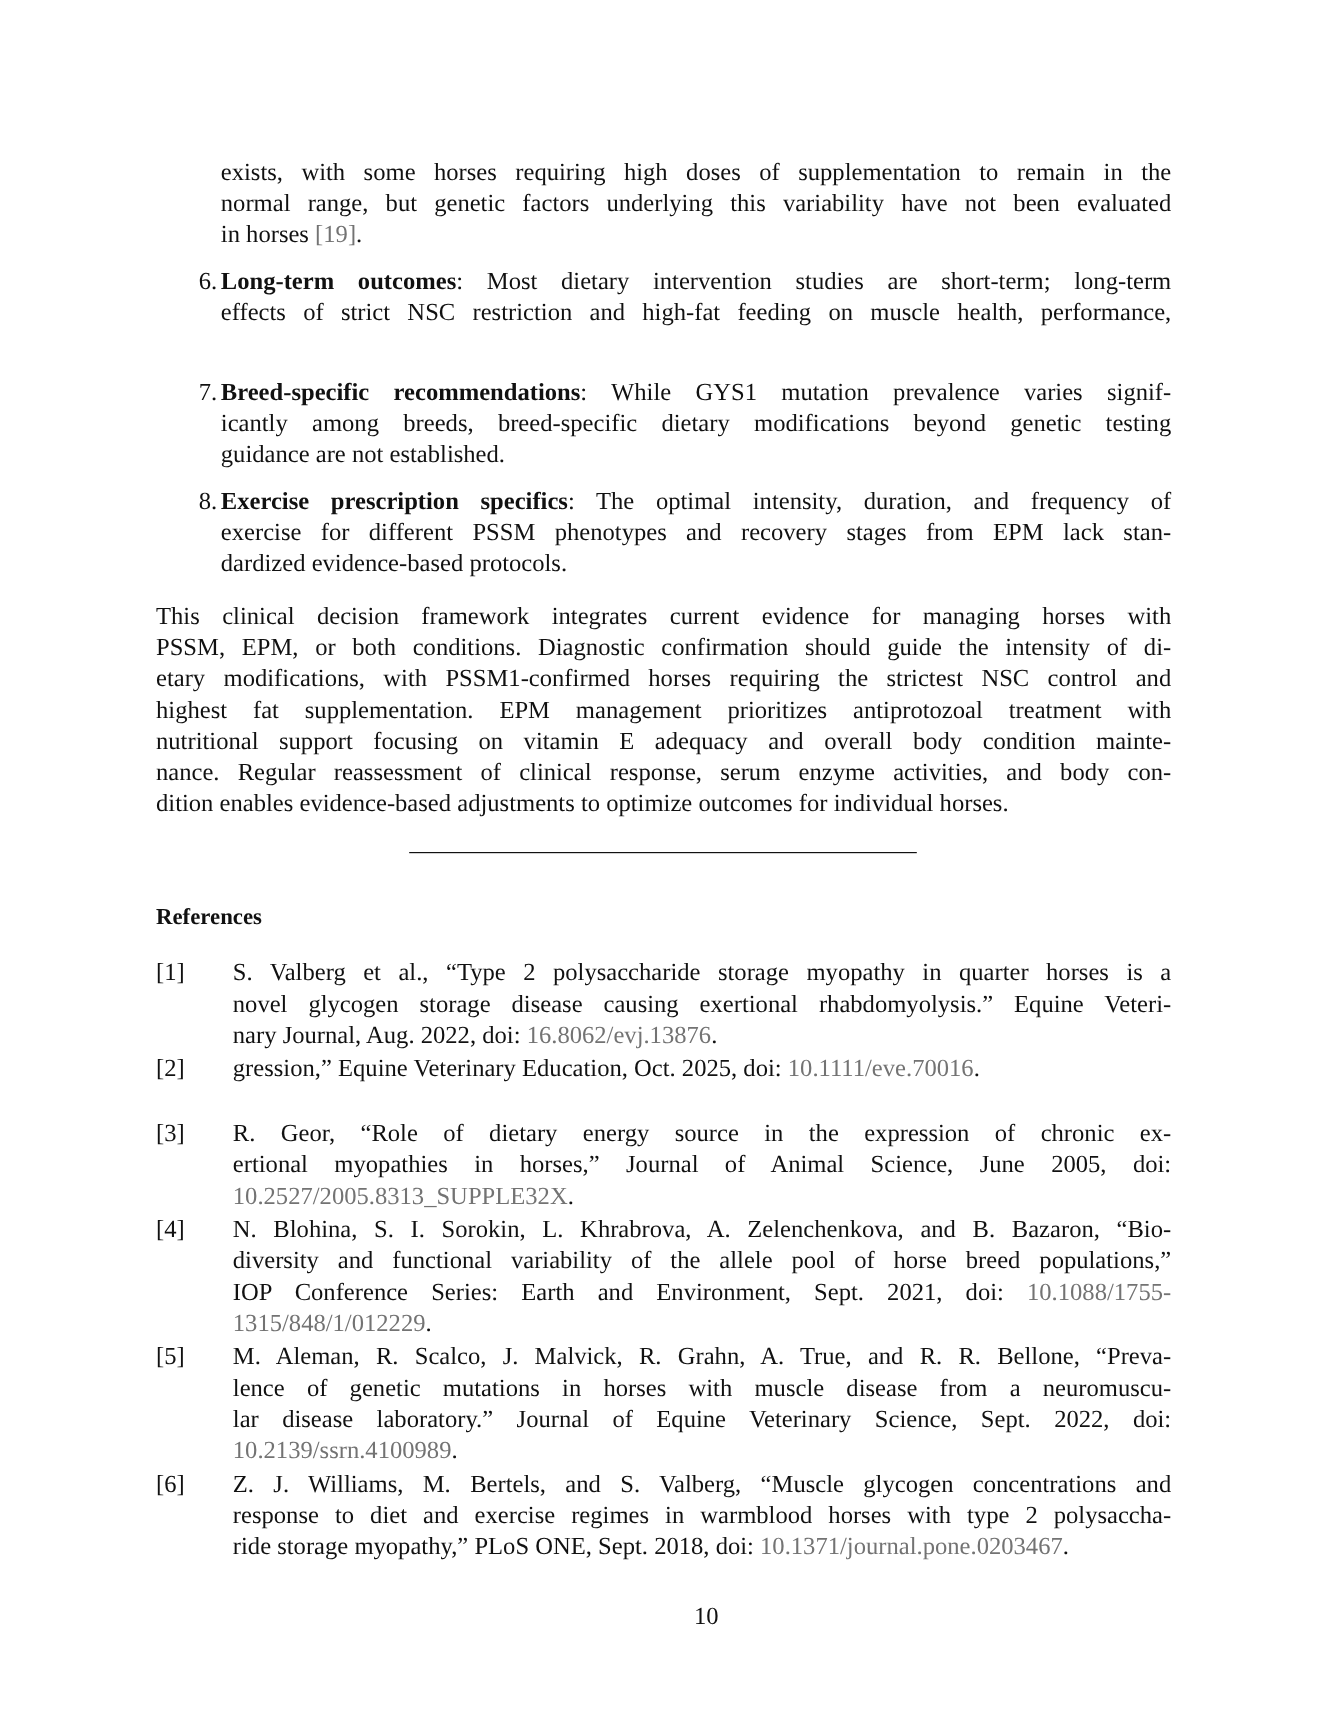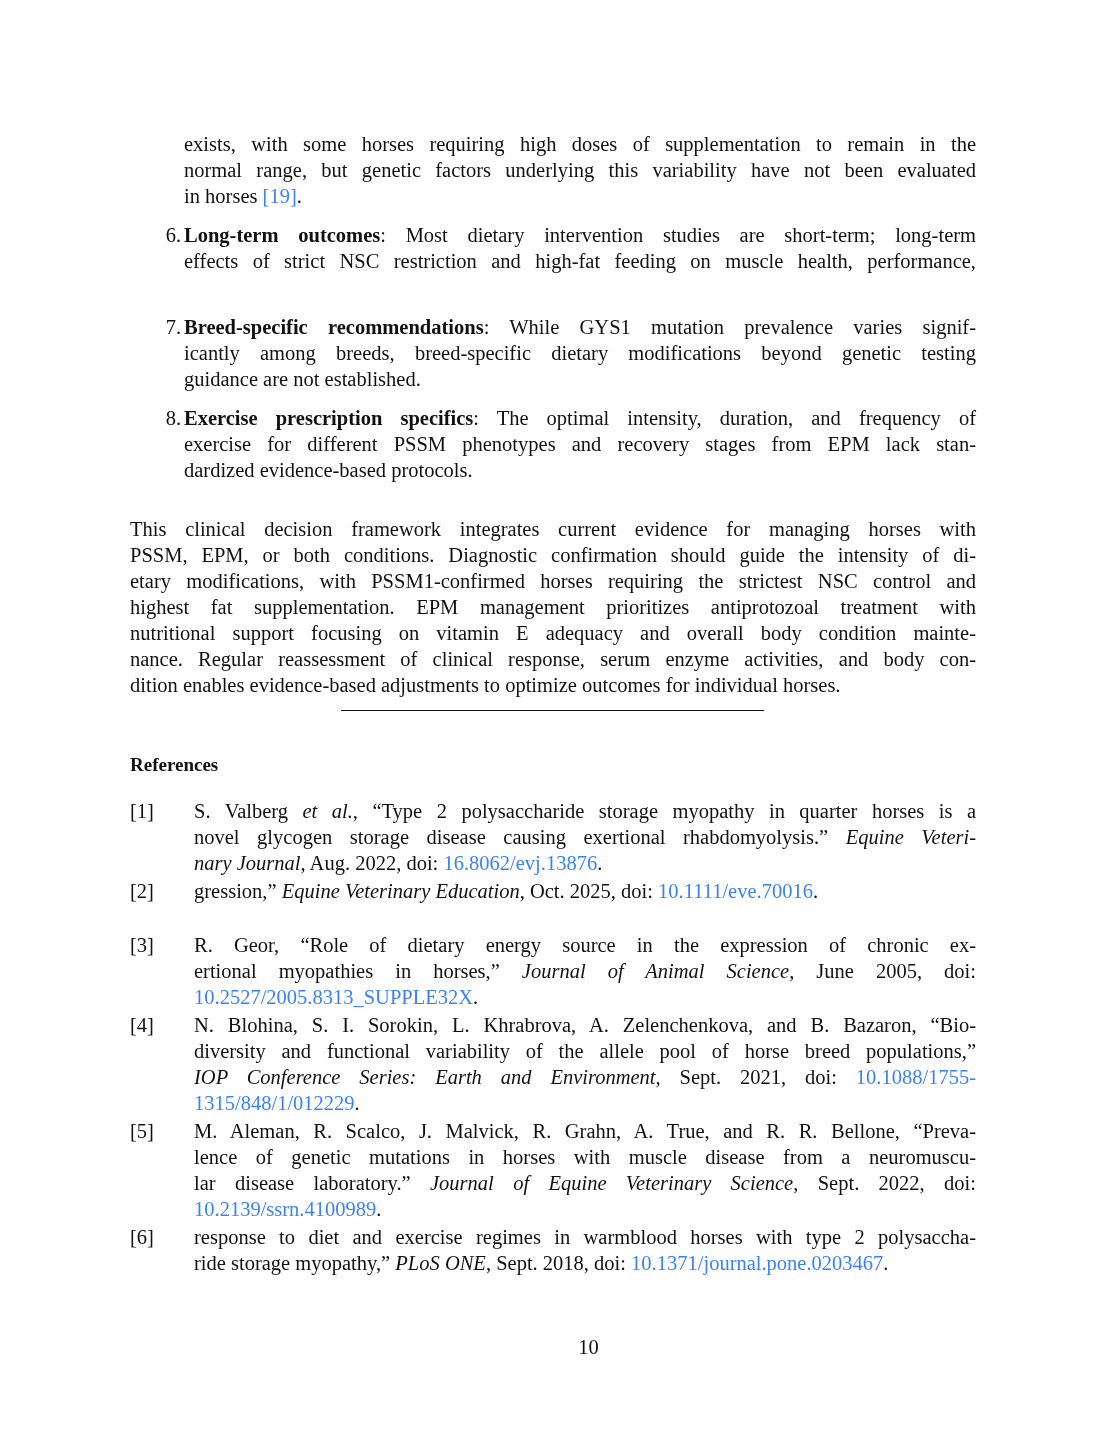--- a/index.html
+++ b/index.html
@@ -6,22 +6,22 @@
   body { width: 1105px; height: 1430px; position: relative; overflow: hidden;
          font-family: "DejaVu Serif", "Liberation Serif", serif; color: #111; }
   .page { position: absolute; left: 0; top: 0; width: 1105px; height: 1430px; }
   .txt { font-family: "Liberation Serif", "DejaVu Serif", serif; font-size: 20.5px; line-height: 26px; }
   .justify { text-align: justify; text-align-last: justify; }
   .block { position: absolute; }
   .list-item { position: absolute; left: 155px; width: 821px; }
   .list-num { position: absolute; left: 0; width: 26px; text-align: right; }
   .list-body { position: absolute; left: 29px; width: 792px; }
   .b { font-weight: bold; }
-  .i { font-style: italic; }
-  a.link { color: #3b82f6; text-decoration: none; font-family: Liberation Serif, serif; }
+  .i { }
+  a.link { color: #737373; text-decoration: none; font-family: Liberation Serif, serif; }
   .p-line { display: block; height: 26px; }
   .rule { position: absolute; left: 341px; top: 710px; width: 423px; height: 1px; background: #111; }
   .heading { position: absolute; left: 130px; top: 752px; font-size: 19px; font-weight: bold;
              font-family: "Liberation Serif", "DejaVu Serif", serif; }
   .ref { position: absolute; left: 130px; width: 846px; }
   .ref-num { position: absolute; left: 0; top: 0; width: 40px; }
   .ref-body { position: absolute; left: 64px; width: 782px; }
   .pageno { position: absolute; top: 1334px; left: 0; width: 1105px; text-align: center; padding-left: 36px; }
 </style>
 </head>
@@ -54,21 +54,21 @@
 
   <div class="list-item" style="top:405px;">
     <span class="list-num">8.</span>
     <div class="list-body">
       <span class="p-line justify"><span class="b">Exercise prescription specifics</span><span>: The optimal intensity, duration, and frequency of</span></span>
       <span class="p-line justify">exercise for different PSSM phenotypes and recovery stages from EPM lack stan-</span>
       <span class="p-line">dardized evidence-based protocols.</span>
     </div>
   </div>
 
-  <div class="block" style="left:130px; top:516px; width:846px;font-family:Liberation Serif, serif;">
+  <div class="block" style="left:130px; top:501px; width:846px;font-family:Liberation Serif, serif;">
     <span class="p-line justify">This clinical decision framework integrates current evidence for managing horses with</span>
     <span class="p-line justify">PSSM, EPM, or both conditions. Diagnostic confirmation should guide the intensity of di-</span>
     <span class="p-line justify">etary modifications, with PSSM1-confirmed horses requiring the strictest NSC control and</span>
     <span class="p-line justify">highest fat supplementation. EPM management prioritizes antiprotozoal treatment with</span>
     <span class="p-line justify">nutritional support focusing on vitamin E adequacy and overall body condition mainte-</span>
     <span class="p-line justify">nance. Regular reassessment of clinical response, serum enzyme activities, and body con-</span>
     <span class="p-line">dition enables evidence-based adjustments to optimize outcomes for individual horses.</span>
   </div>
 
   <div class="rule"></div>
@@ -116,20 +116,21 @@
       <span class="p-line justify">M. Aleman, R. Scalco, J. Malvick, R. Grahn, A. True, and R. R. Bellone, “Preva-</span>
       <span class="p-line justify">lence of genetic mutations in horses with muscle disease from a neuromuscu-</span>
       <span class="p-line justify"><span>lar disease laboratory.” </span><span class="i">Journal of Equine Veterinary Science</span><span>, Sept. 2022, doi:</span></span>
       <span class="p-line"><a class="link">10.2139/ssrn.4100989</a><span>.</span></span>
     </div>
   </div>
 
   <div class="ref" style="top:1224px;">
     <span class="ref-num">[6]</span>
     <div class="ref-body">
+      <span class="p-line justify">Z. J. Williams, M. Bertels, and S. Valberg, “Muscle glycogen concentrations and</span>
       <span class="p-line justify">response to diet and exercise regimes in warmblood horses with type 2 polysaccha-</span>
       <span class="p-line"><span>ride storage myopathy,” </span><span class="i">PLoS ONE</span><span>, Sept. 2018, doi: </span><a class="link">10.1371/journal.pone.0203467</a><span>.</span></span>
     </div>
   </div>
 
   <div class="pageno">10</div>
 
 </div>
 
 </body></html>

